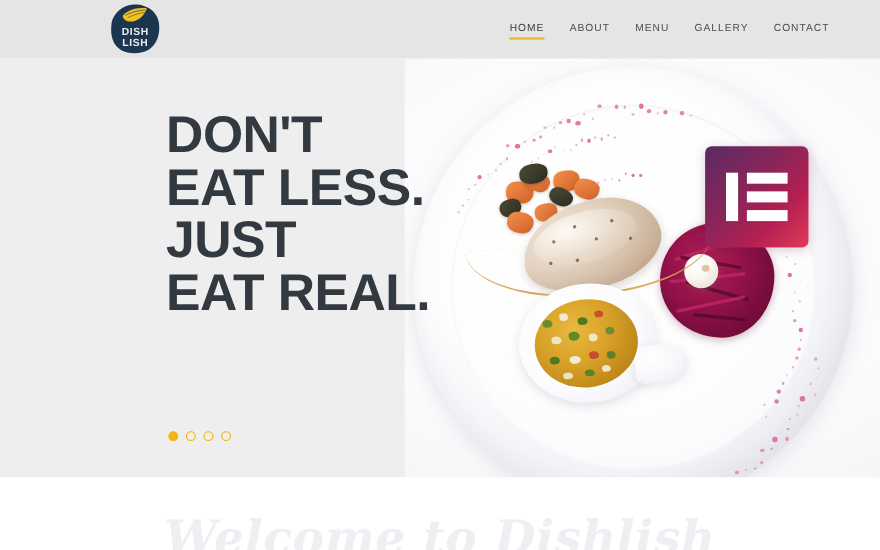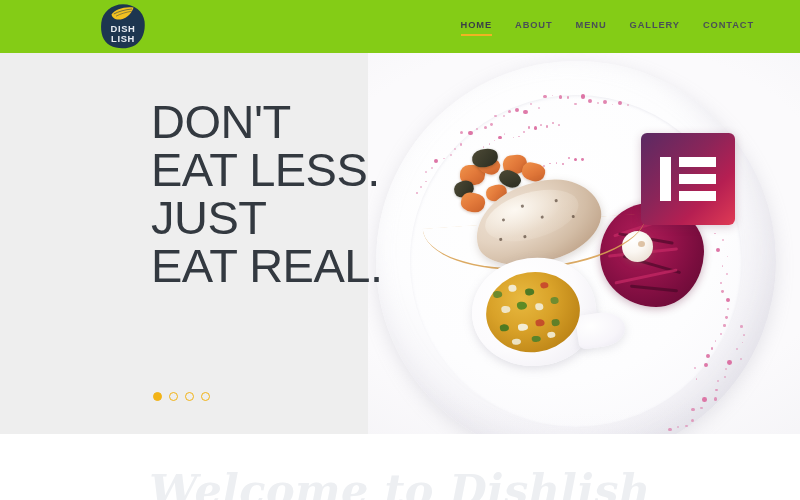--- a/index.html
+++ b/index.html
@@ -15,21 +15,21 @@
     width: 800px; height: 500px;
     overflow: hidden;
     background: #ffffff;
   }
 
   
   #header {
     position: absolute;
     left: 0; top: 0;
     width: 800px; height: 53px;
-    background: #84cc16;
+    background: #e5e5e5;
     z-index: 40;
   }
   #logo {
     position: absolute;
     left: 97px; top: 2px;
     width: 52px; height: 48px;
     cursor: pointer;
   }
   #logo svg { display: block; }
 
@@ -38,21 +38,21 @@
     right: 46px; top: 0;
     height: 53px;
     display: flex;
     align-items: center;
     gap: 23px;
   }
   .nav-item {
     position: relative;
     font-size: 9.3px;
     letter-spacing: 0.9px;
-    font-weight: 700;
+    font-weight: 400;
     color: #4a4f57;
     text-transform: uppercase;
     cursor: pointer;
     padding: 3px 0 7px 0;
     white-space: nowrap;
   }
   .nav-item.active { color: #3a3f46; }
   .nav-item.active::after {
     content: "";
     position: absolute;
@@ -247,21 +247,21 @@
     left: 151px; top: 0;
     width: 260px; height: 381px;
     z-index: 30;
   }
   #headline {
     position: absolute;
     left: 0; top: 45px;
     width: 250px;
     font-size: 47px;
     line-height: 48px;
-    font-weight: 400;
+    font-weight: 700;
     letter-spacing: -0.5px;
     color: #333940;
     white-space: pre-line;
   }
   #cta {
     position: absolute;
     left: 0; top: 253px;
     width: 119px; height: 32px;
     border: none;
     border-radius: 2px;

